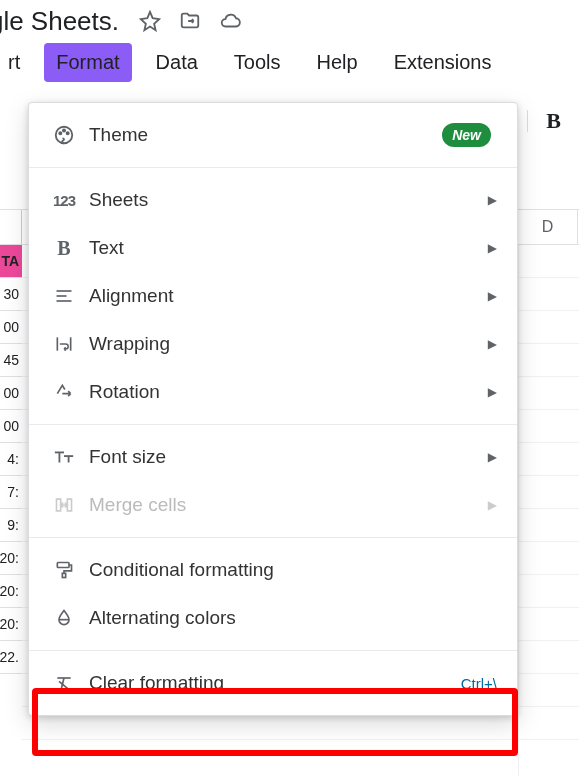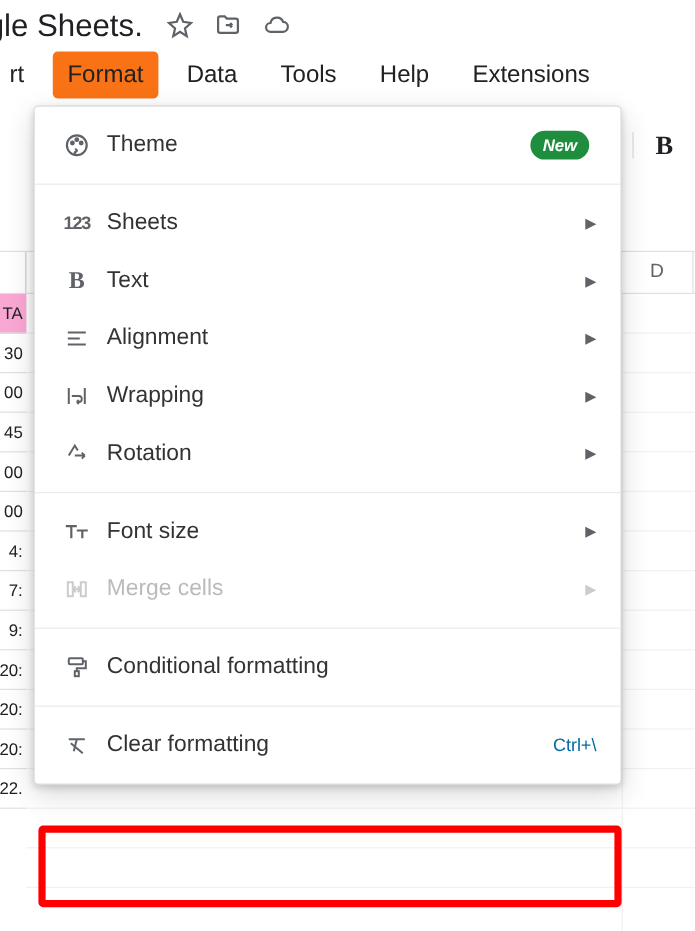--- a/index.html
+++ b/index.html
@@ -5,36 +5,36 @@
   * { box-sizing: border-box; margin: 0; padding: 0; font-family: "Google Sans", Arial, sans-serif; }
   body { width: 579px; height: 776px; overflow: hidden; background: #fff; position: relative; color: #202124; }
   .top-area { padding-left: 0; }
   .doc-title-row { display: flex; align-items: center; height: 40px; padding-top: 2px; gap: 14px; }
   .doc-title { font-size: 26px; font-weight: 400; letter-spacing: 0; white-space: nowrap; overflow: hidden; padding-left: 0; margin-left: -40px; }
   .title-icons { display: flex; gap: 18px; margin-left: 6px; color: #5f6368; }
   .title-icons span, .title-icons svg { display: inline-flex; align-items: center; justify-content: center; }
   .menubar { display: flex; align-items: center; height: 44px; padding-left: 0; gap: 12px; font-size: 20px; color: #202124; }
   .menubar .mitem { padding: 8px 12px; border-radius: 4px; cursor: pointer; white-space: nowrap; }
   .menubar .mitem.first { margin-left: -4px; }
-  .menubar .mitem.active { background: #f97316; }
+  .menubar .mitem.active { background: #8b5cf6; }
   .last-edit { color: #5f6368; text-decoration: underline; margin-left: 12px; white-space: nowrap; }
   .toolbar-remnant { position: absolute; top: 108px; right: 18px; display: flex; align-items: center; gap: 18px; color: #5f6368; font-size: 20px; }
   .toolbar-remnant .bold { font-family: Georgia, serif; font-weight: 700; color: #202124; font-size: 22px; }
   .sep-v { width:1px; height:22px; background:#dadce0; }
   .sheet-bg { position: absolute; top: 150px; left: 0; right: 0; bottom: 0; }
   .col-header { position: absolute; top: 59px; left: 0; right: 0; height: 36px; border-top: 1px solid #e0e0e0; border-bottom: 1px solid #e0e0e0; display: flex; }
   .col-header .cell { flex: 0 0 140px; display:flex; align-items:center; justify-content:center; color:#5f6368; font-size:16px; border-right:1px solid #e0e0e0; }
   .col-header .rowhead { flex: 0 0 22px; border-right:1px solid #ccc; }
   .rows { position:absolute; top:95px; left:0; width:22px; }
   .rows .rh { height:33px; border-bottom:1px solid #e0e0e0; display:flex; align-items:center; justify-content:flex-end; padding-right:3px; font-size:14px; color:#202124; overflow:hidden;}
-  .rows .rh.green { background:#f9a8d4; font-weight:400; }
+  .rows .rh.green { background:#ec4899; font-weight:700; }
   .grid-lines { position:absolute; top:95px; left:22px; right:0; bottom:0; }
   .grid-lines .row { height:33px; border-bottom:1px solid #f1f1f1; }
   .grid-lines .colborder { position:absolute; top:0; bottom:0; width:1px; background:#f1f1f1; }
-  .menu-panel { position: absolute; top: 88px; left: 28px; width: 490px; background: #fff; border: 1px solid #dadce0; border-radius: 4px; box-shadow: 0 2px 6px rgba(0,0,0,.15), 0 8px 24px rgba(0,0,0,.15); padding: 8px 0; z-index: 50; }
+  .menu-panel { position: absolute; top: 102px; left: 28px; width: 490px; background: #fff; border: 1px solid #dadce0; border-radius: 4px; box-shadow: 0 2px 6px rgba(0,0,0,.15), 0 8px 24px rgba(0,0,0,.15); padding: 8px 0; z-index: 50; }
   .mi { display: flex; align-items: center; height: 48px; padding: 0 20px; font-size: 19px; color: #333; cursor: pointer; position: relative; }
   .mi.disabled { color: #bbb; }
   .mi .icon { width: 30px; display:flex; justify-content:center; color:#5f6368; }
   .mi.disabled .icon { color:#ccc; }
   .mi .label { margin-left: 10px; flex: 1; }
   .mi .arrow { color:#5f6368; font-size:12px; }
   .mi .shortcut { color:#0369a1; font-size:15px; }
   .badge-new { background:#1e8e3e; color:#fff; font-size:14px; font-weight:600; padding:4px 10px; border-radius:12px; margin-right:6px;font-style:italic; }
   .msep { height:1px; background:#e8eaed; margin:8px 0; }
   svg { display:block; }
@@ -205,20 +205,29 @@
   <div class="mi">
     <span class="icon">
       <svg width="20" height="20" viewBox="0 0 24 24" fill="none" stroke="#5f6368" stroke-width="2">
           <rect x="4" y="3" width="14" height="6" rx="1"></rect>
           <path d="M18 6h3v7h-9v3"></path>
           <rect x="10" y="16" width="4" height="5"></rect>
         </svg>
     </span>
     <span class="label">Conditional formatting</span>
   </div>
+  <div class="mi">
+    <span class="icon">
+      <svg width="20" height="20" viewBox="0 0 24 24" fill="none" stroke="#5f6368" stroke-width="2">
+          <path d="M12 3c4 5 6 8 6 11a6 6 0 0 1-12 0c0-3 2-6 6-11z"></path>
+          <path d="M6 14h12"></path>
+        </svg>
+    </span>
+    <span class="label">Alternating colors</span>
+  </div>
   <div class="msep"></div>
   <div class="mi">
     <span class="icon">
       <svg width="20" height="20" viewBox="0 0 24 24" fill="none" stroke="#5f6368" stroke-width="2">
           <line x1="4" y1="6" x2="20" y2="6"></line>
           <line x1="12" y1="6" x2="9" y2="18"></line>
           <line x1="6" y1="10" x2="18" y2="20"></line>
         </svg>
     </span>
     <span class="label">Clear formatting</span>

